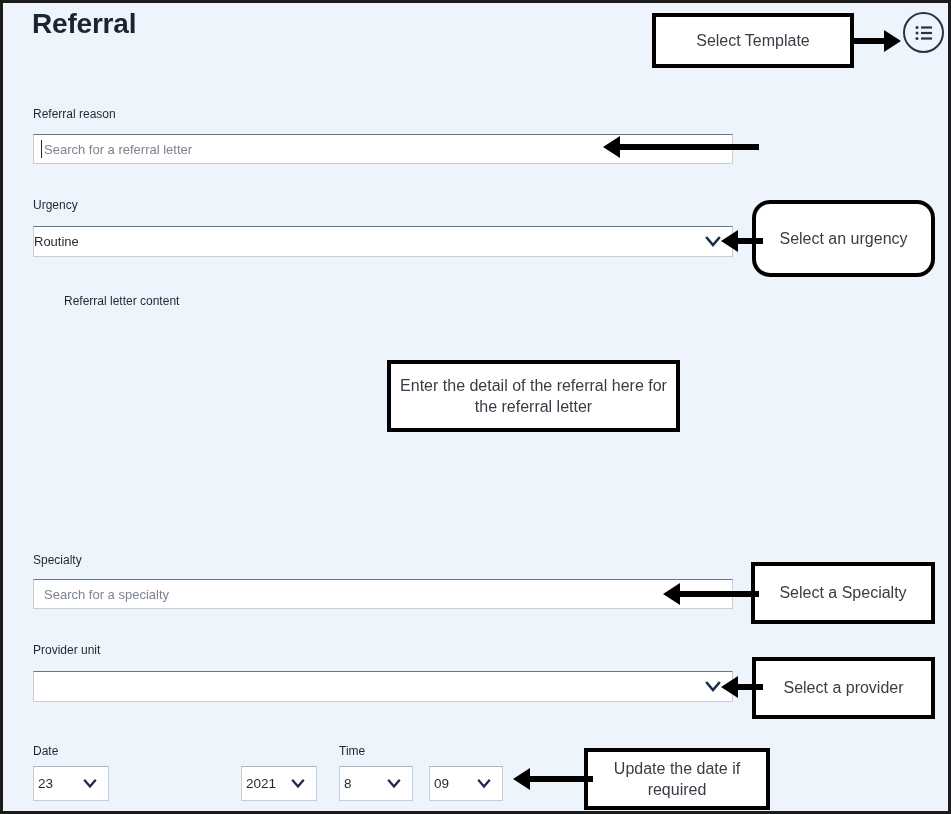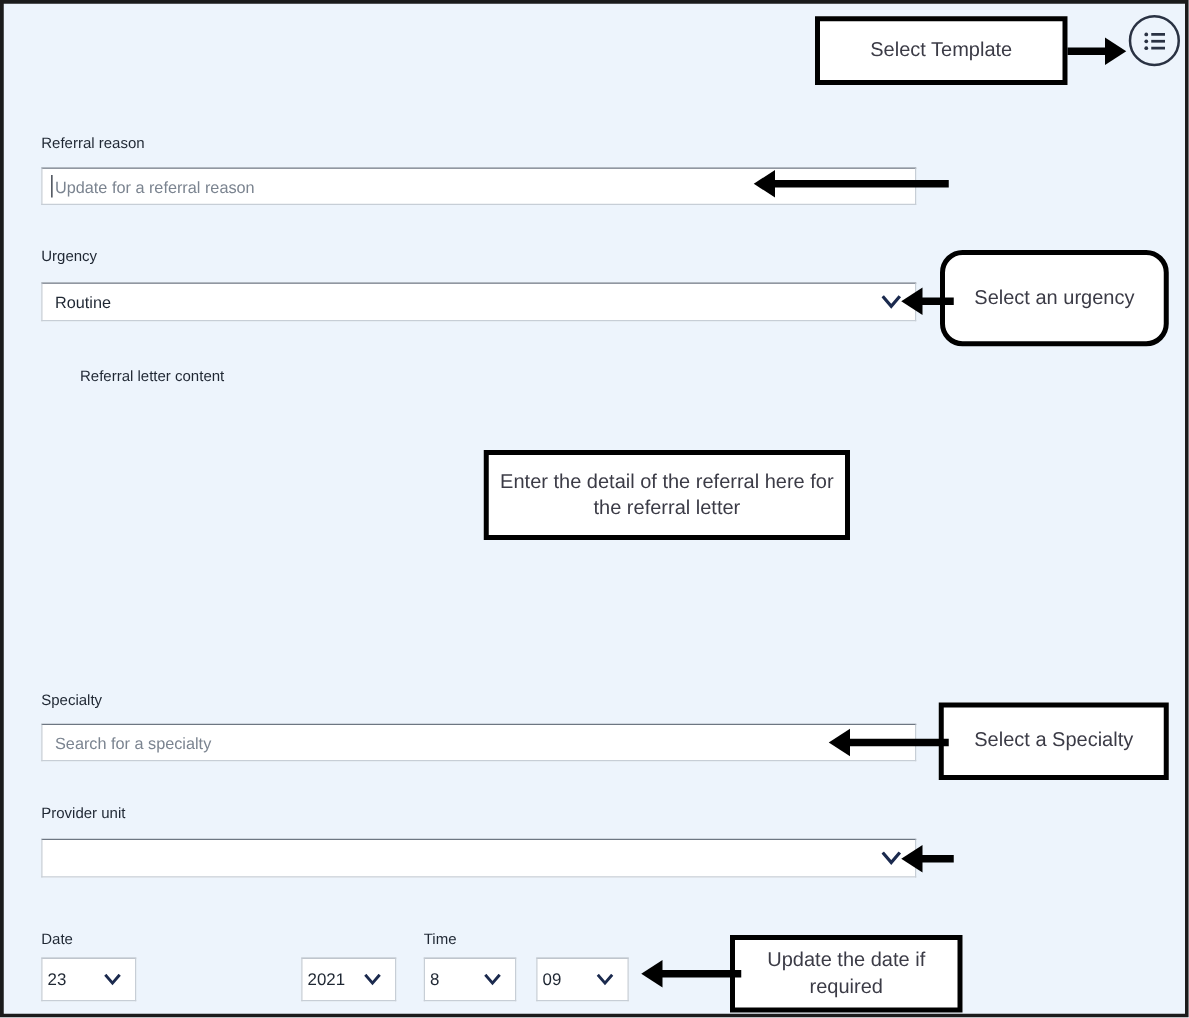--- a/index.html
+++ b/index.html
@@ -62,21 +62,21 @@
     border-right: 1px solid #c7ced6;
     border-bottom: 1px solid #c7ced6;
     font-size: 13px;
     color: #1f2733;
     display: flex;
     align-items: center;
     cursor: text;
   }
   .select-input { cursor: pointer; }
   .placeholder { color: #7b8490; padding-left: 10px; }
-  .value { color: #1f2733; padding-left: 10px; }
+  .value { color: #1f2733; }
   .caret {
     position: absolute;
     left: 7px;
     top: 5px;
     width: 1px;
     height: 18px;
     background: #1f2733;
   }
   .chevron {
     position: absolute;
@@ -152,38 +152,39 @@
     border-top: 11px solid transparent;
     border-bottom: 11px solid transparent;
     border-right: 17px solid #000000;
   }
 </style>
 </head>
 <body>
 
 <div id="page">
 
+  <div class="page-title">Referral</div>
 
   <div class="template-btn">
     <span>
       <svg width="22" height="22" viewBox="0 0 22 22">
         <circle cx="4" cy="5.5" r="1.5" fill="#2a3243"></circle>
         <circle cx="4" cy="11" r="1.5" fill="#2a3243"></circle>
         <circle cx="4" cy="16.5" r="1.5" fill="#2a3243"></circle>
         <rect x="8" y="4.4" width="11" height="2.2" fill="#2a3243"></rect>
         <rect x="8" y="9.9" width="11" height="2.2" fill="#2a3243"></rect>
         <rect x="8" y="15.4" width="11" height="2.2" fill="#2a3243"></rect>
       </svg>
     </span>
   </div>
 
   <div class="field-label" style="left:30px; top:104px;">Referral reason</div>
   <div class="text-input" style="left:30px; top:131px; width:700px; height:30px;">
     <span class="caret"></span>
-    <span class="placeholder">Update for a referral reason</span>
+    <span class="placeholder">Search for a referral letter</span>
   </div>
 
   <div class="field-label" style="left:30px; top:195px;">Urgency</div>
   <div class="select-input" style="left:30px; top:223px; width:700px; height:31px;">
     <span class="value">Routine</span>
     <span class="chevron">
       <svg width="16" height="12" viewBox="0 0 16 12">
         <path d="M2 2 L8 9 L14 2" stroke="#1b2a4e" stroke-width="2.6" fill="none" stroke-linecap="square"></path>
       </svg>
     </span>
@@ -264,20 +265,21 @@
   </div>
 
   <div class="anno" style="left:384px; top:357px; width:293px; height:72px;">Enter the detail of the referral here for the referral letter</div>
 
   <div class="anno" style="left:748px; top:559px; width:184px; height:62px;">Select a Specialty</div>
   <div class="arrow" style="left:660px; top:580px; width:95px; height:22px;">
     <span class="arrow-line" style="left:14px; top:8px; width:82px;"></span>
     <span class="arrow-head" style="left:0px; top:0px;"></span>
   </div>
 
+  <div class="anno" style="left:749px; top:654px; width:183px; height:62px;">Select a provider</div>
   <div class="arrow" style="left:718px; top:673px; width:40px; height:22px;">
     <span class="arrow-line" style="left:14px; top:8px; width:28px;"></span>
     <span class="arrow-head" style="left:0px; top:0px;"></span>
   </div>
 
   <div class="anno" style="left:581px; top:745px; width:186px; height:62px;">Update the date if required</div>
   <div class="arrow" style="left:510px; top:765px; width:78px; height:22px;">
     <span class="arrow-line" style="left:14px; top:8px; width:66px;"></span>
     <span class="arrow-head" style="left:0px; top:0px;"></span>
   </div>

